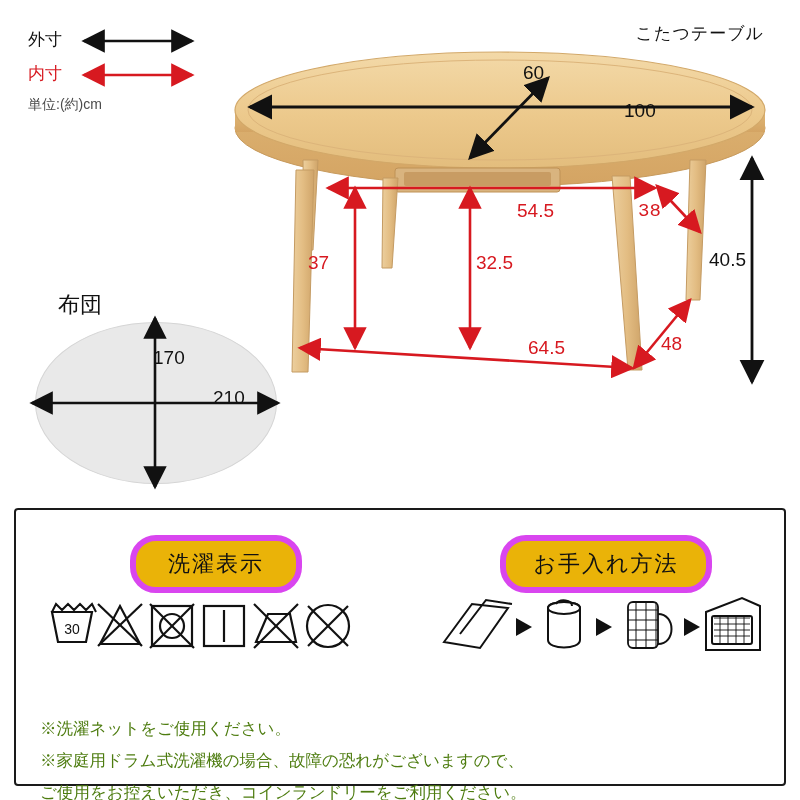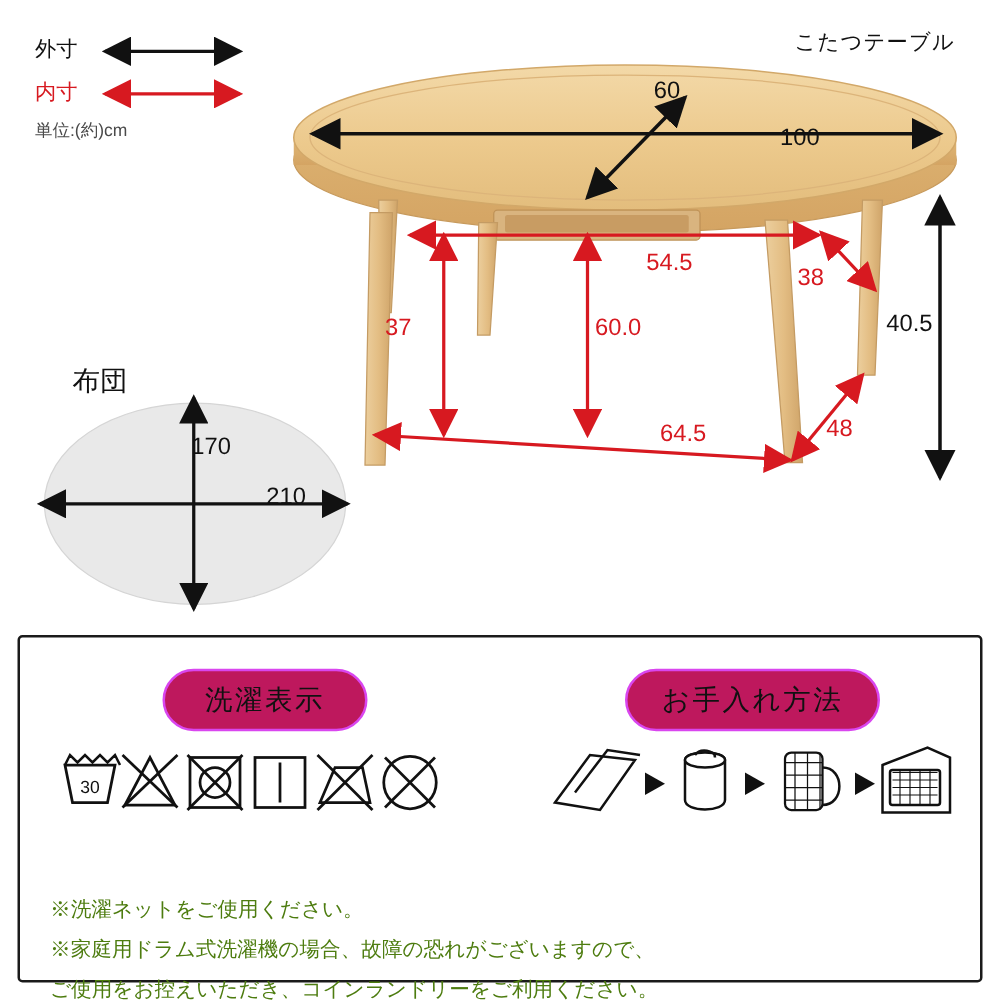--- a/index.html
+++ b/index.html
@@ -90,29 +90,29 @@
     left: 14px;
     top: 508px;
     width: 772px;
     height: 278px;
     border: 2px solid #1a1a1a;
     border-radius: 4px;
     box-sizing: border-box;
   }
   .pill {
     position: absolute;
-    border: 2px solid #d946ef;
+    border: 6px solid #d946ef;
     border-radius: 26px;
     height: 46px;
     display: flex;
     align-items: center;
     justify-content: center;
     font-size: 22px;
     letter-spacing: 2px;
-    background: #be185d;
+    background: #eab308;
     color: #111;
   }
   .note {
     position: absolute;
     font-size: 16.5px;
     color: #4d7c0f;
     line-height: 1.55;
     white-space: nowrap;
     margin-top: 44px;
   }
@@ -269,23 +269,23 @@
       <path d="M706,612 L742,598 L760,606 L760,650 L706,650 Z"></path>
       <rect x="712" y="616" width="40" height="28" rx="2"></rect>
       <path d="M714,618 L750,618 M714,624 L750,624 M714,630 L750,630 M714,636 L750,636" stroke-width="0.9"></path>
       <path d="M720,616 L720,644 M728,616 L728,644 M736,616 L736,644 M744,616 L744,644" stroke-width="0.9"></path>
     </g>
   </svg>
 
   <div class="dim" style="left:523px; top:62px;">60</div>
   <div class="dim" style="left:624px; top:100px;">100</div>
   <div class="dim red" style="left:517px; top:200px;">54.5</div>
-  <div class="dim red" style="left:638px; top:212px;">38</div>
+  <div class="dim red" style="left:638px; top:200px;font-family:Liberation Mono, monospace;">38</div>
   <div class="dim red" style="left:308px; top:252px;">37</div>
-  <div class="dim red" style="left:476px; top:252px;">60.0</div>
+  <div class="dim red" style="left:476px; top:252px;">32.5</div>
   <div class="dim red" style="left:528px; top:337px;">64.5</div>
   <div class="dim red" style="left:661px; top:333px;">48</div>
   <div class="dim" style="left:709px; top:249px;">40.5</div>
 
   <div class="dim" style="left:112px; top:347px;margin-left:41px;">170</div>
   <div class="dim" style="left:213px; top:387px;">210</div>
 
   <div class="care-panel"></div>
 
   <div class="pill" style="left:130px; top:535px; width:160px;">洗濯表示</div>

